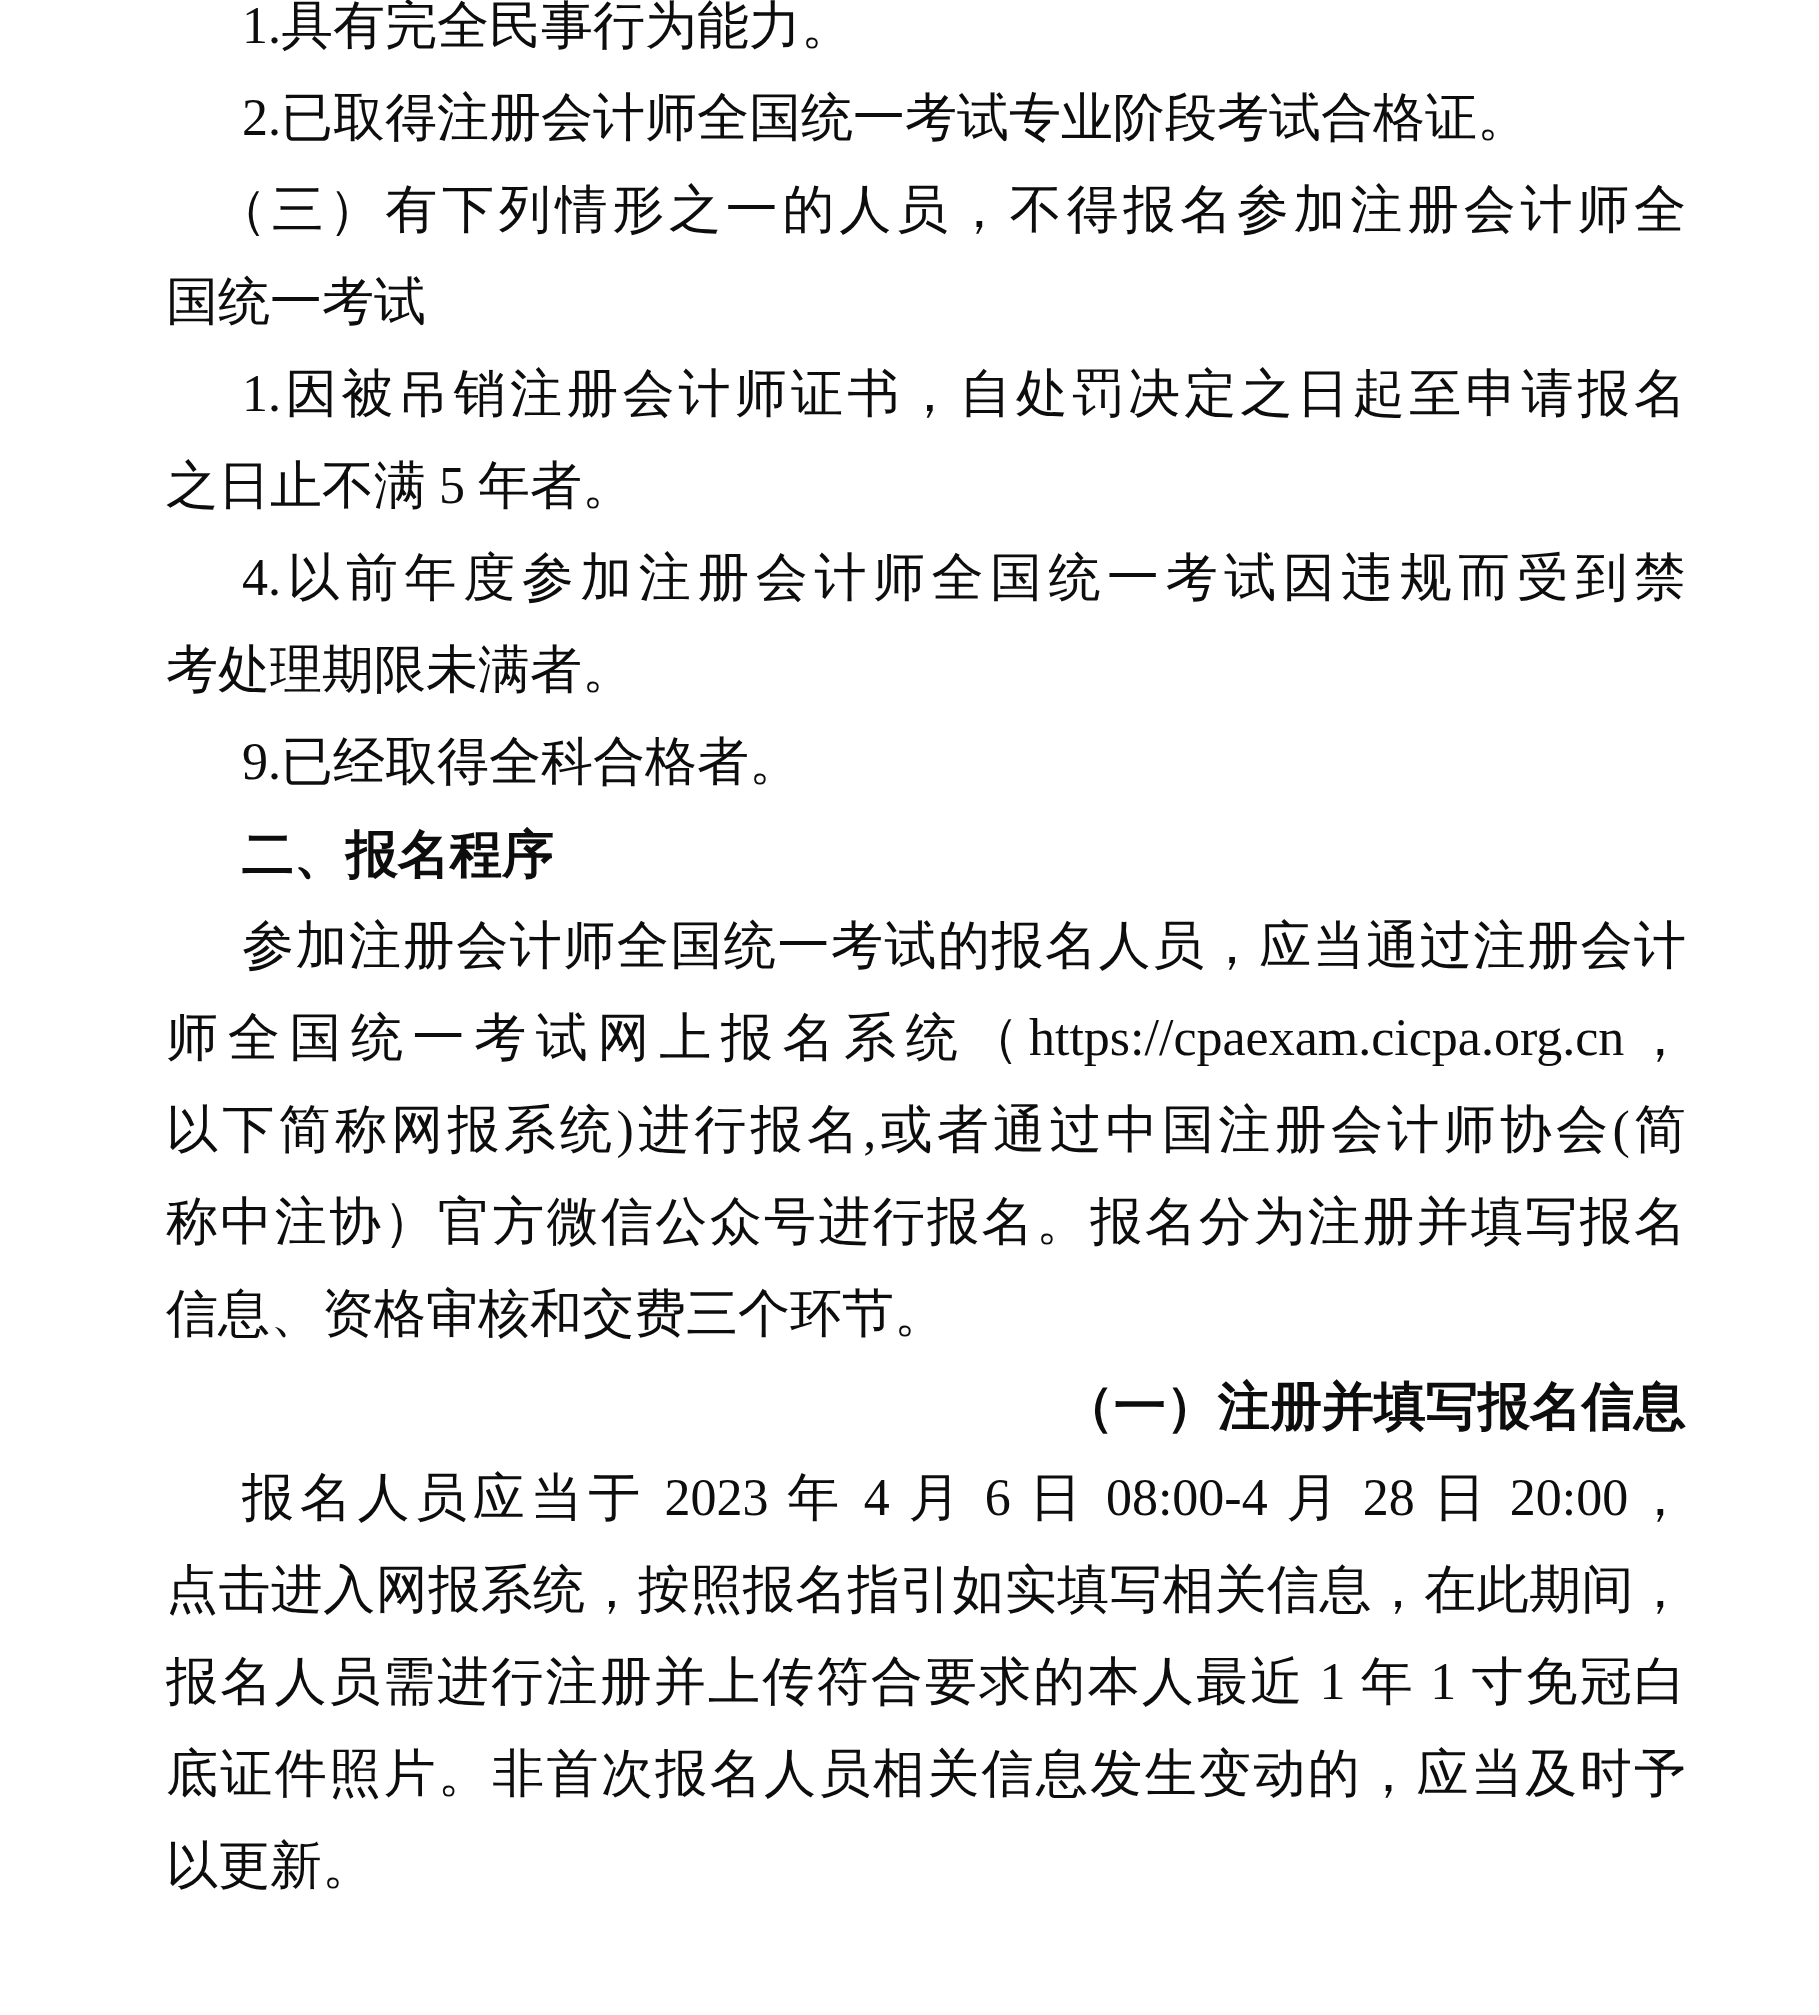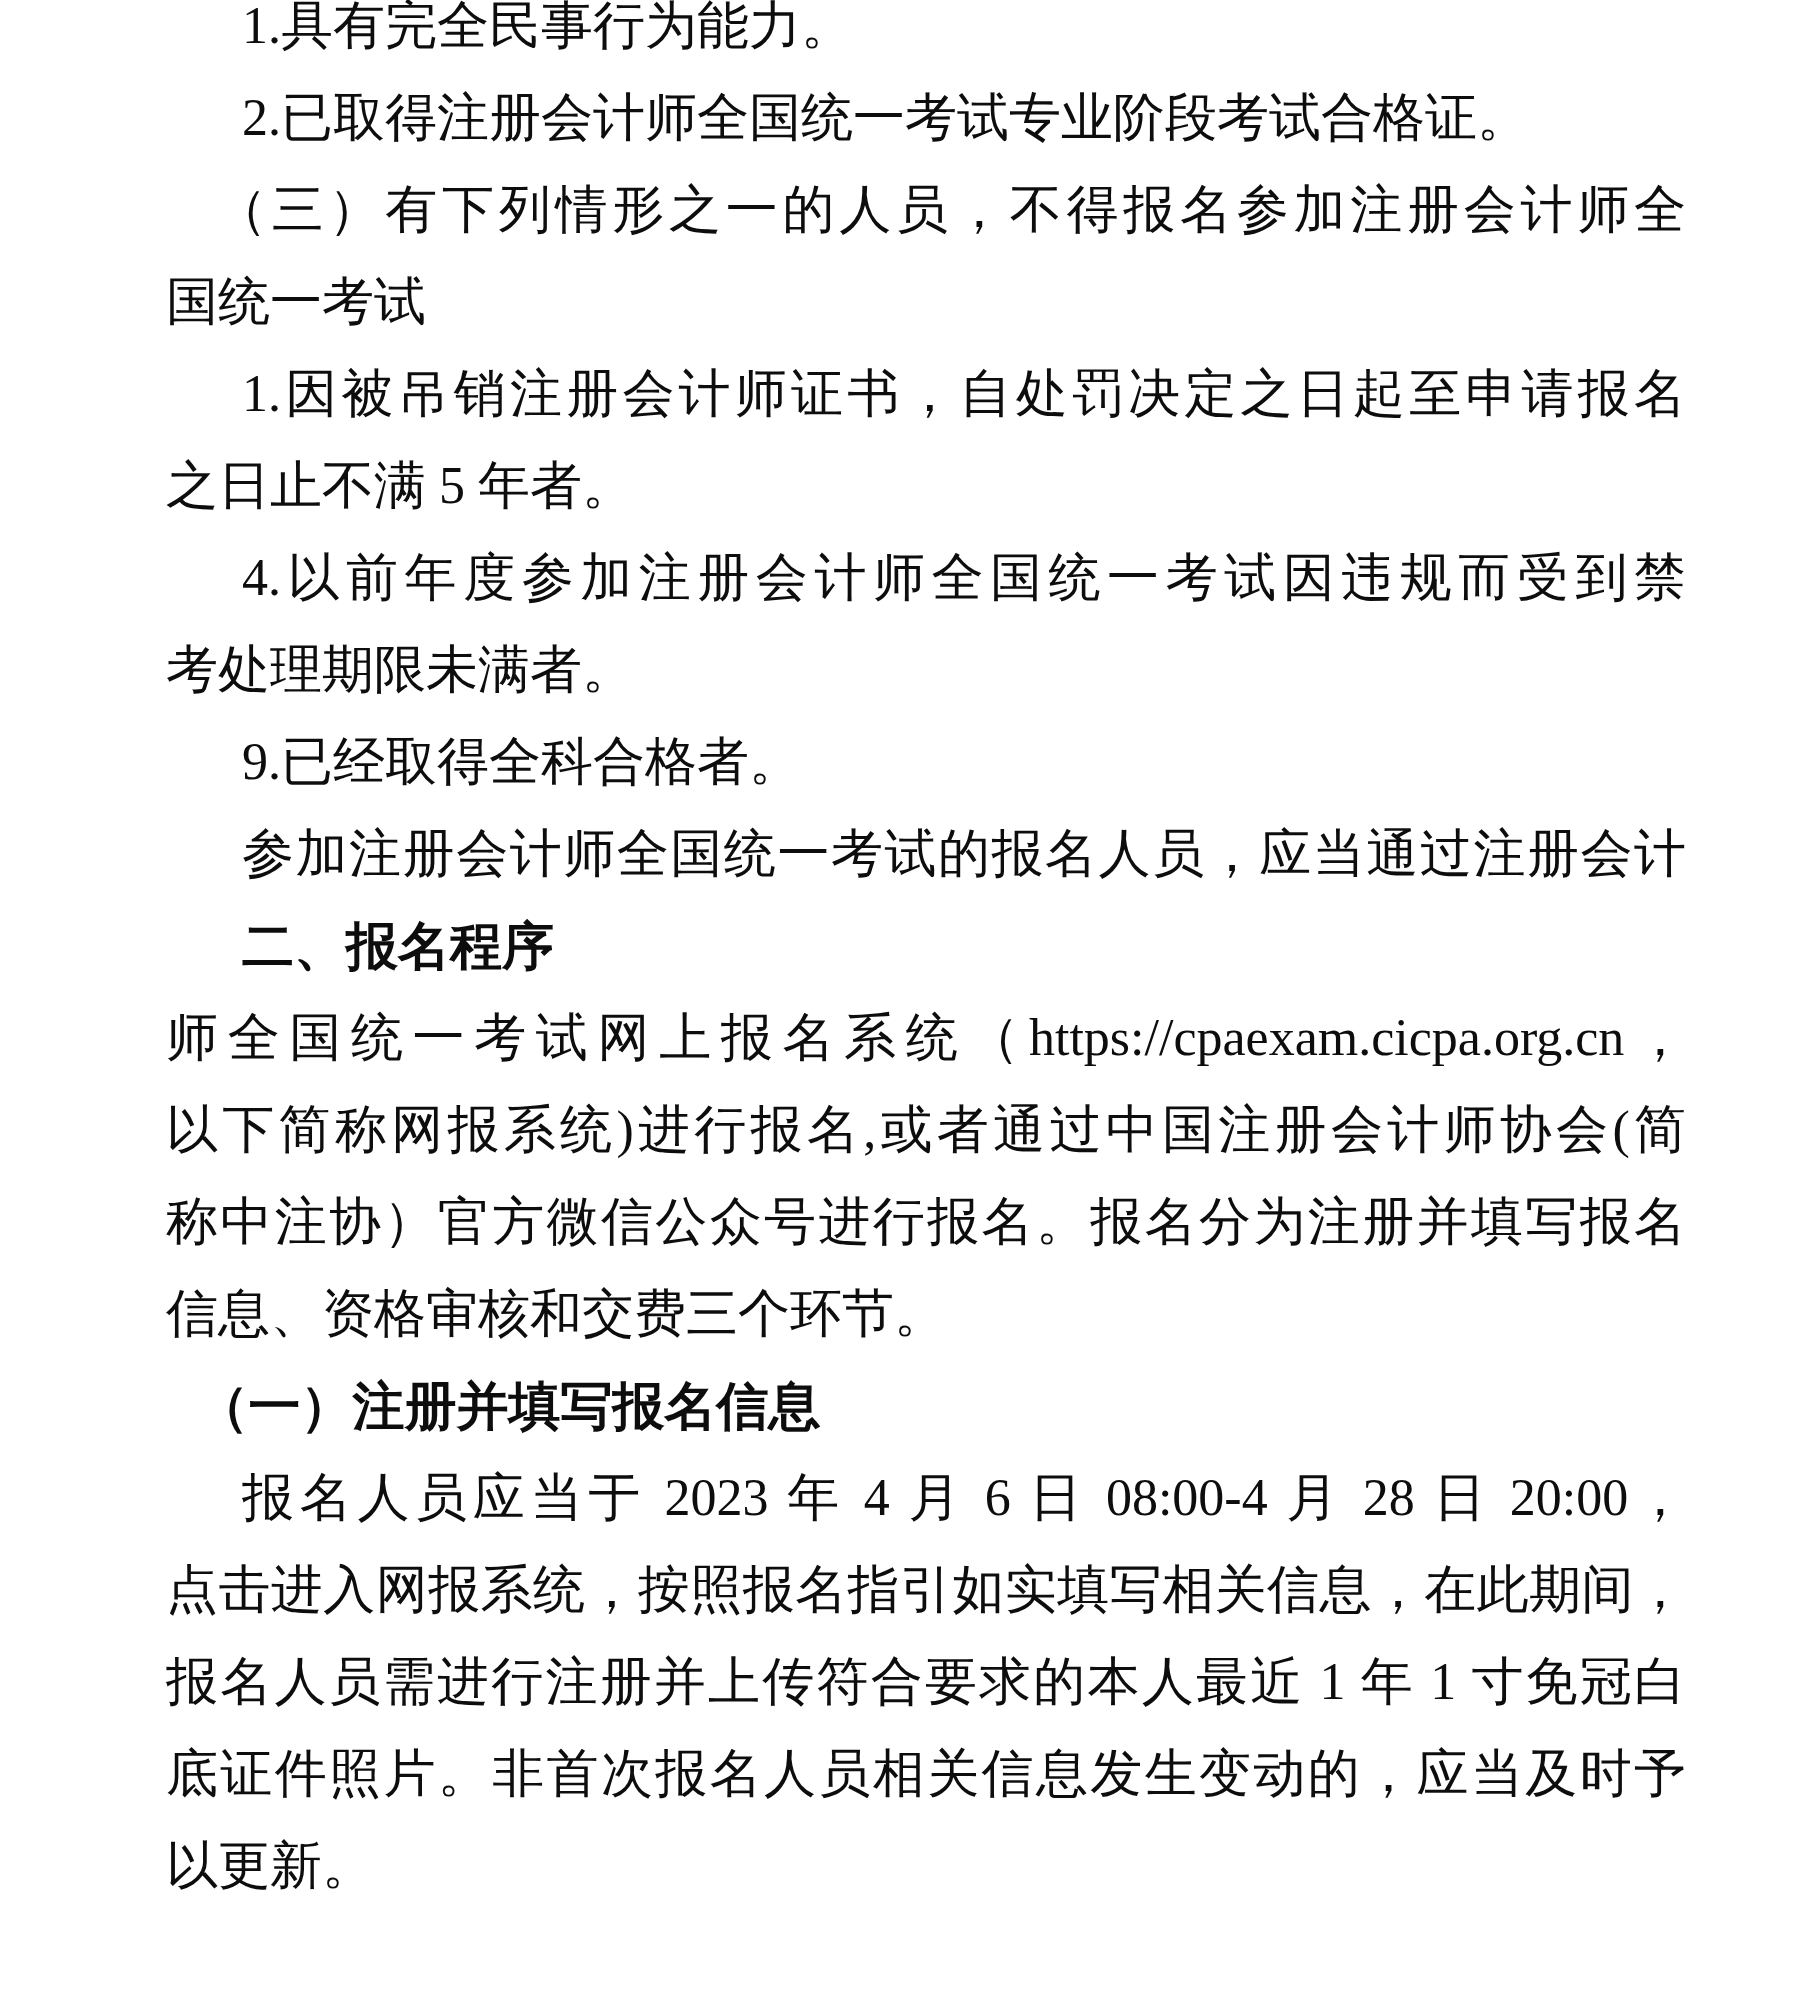--- a/index.html
+++ b/index.html
@@ -34,41 +34,42 @@
     text-align-last: justify;
   }
   .kind-body { font-weight: 400; }
   .kind-heading-hei {
     font-family: "Liberation Sans", "DejaVu Sans", sans-serif;
     font-weight: 700;
   }
   .kind-heading-kai {
     font-family: "DejaVu Serif", "Liberation Serif", serif;
     font-weight: 700;
+    text-align: right;
   }
   .ind-none  { padding-left: 0; }
   .ind-first { padding-left: 76px; }
   .ind-paren { padding-left: 49px; }
   .ind-kai   { padding-left: 30.5px; }
 </style>
 </head>
 <body>
 
 <div class="doc" id="doc">
     <div class="line kind-body ind-first"><span>1.具有完全民事行为能力。</span></div>
     <div class="line kind-body ind-first"><span>2.已取得注册会计师全国统一考试专业阶段考试合格证。</span></div>
     <div class="line kind-body ind-paren fill"><span>（三）有下列情形之一的人员，不得报名参加注册会计师全</span></div>
     <div class="line kind-body ind-none"><span>国统一考试</span></div>
     <div class="line kind-body ind-first fill"><span>1.因被吊销注册会计师证书，自处罚决定之日起至申请报名</span></div>
     <div class="line kind-body ind-none"><span>之日止不满 5 年者。</span></div>
     <div class="line kind-body ind-first fill"><span>4.以前年度参加注册会计师全国统一考试因违规而受到禁</span></div>
     <div class="line kind-body ind-none"><span>考处理期限未满者。</span></div>
     <div class="line kind-body ind-first"><span>9.已经取得全科合格者。</span></div>
+    <div class="line kind-heading-hei ind-first"><span>二、报名程序</span></div>
     <div class="line kind-body ind-first fill"><span>参加注册会计师全国统一考试的报名人员，应当通过注册会计</span></div>
-    <div class="line kind-heading-hei ind-first"><span>二、报名程序</span></div>
     <div class="line kind-body ind-none fill"><span>师全国统一考试网上报名系统（https://cpaexam.cicpa.org.cn，</span></div>
     <div class="line kind-body ind-none fill"><span>以下简称网报系统)进行报名,或者通过中国注册会计师协会(简</span></div>
     <div class="line kind-body ind-none fill"><span>称中注协）官方微信公众号进行报名。报名分为注册并填写报名</span></div>
     <div class="line kind-body ind-none"><span>信息、资格审核和交费三个环节。</span></div>
     <div class="line kind-heading-kai ind-kai"><span>（一）注册并填写报名信息</span></div>
     <div class="line kind-body ind-first fill"><span>报名人员应当于 2023 年 4 月 6 日 08:00-4 月 28 日 20:00，</span></div>
     <div class="line kind-body ind-none fill"><span>点击进入网报系统，按照报名指引如实填写相关信息，在此期间，</span></div>
     <div class="line kind-body ind-none fill"><span>报名人员需进行注册并上传符合要求的本人最近 1 年 1 寸免冠白</span></div>
     <div class="line kind-body ind-none fill"><span>底证件照片。非首次报名人员相关信息发生变动的，应当及时予</span></div>
     <div class="line kind-body ind-none"><span>以更新。</span></div>

